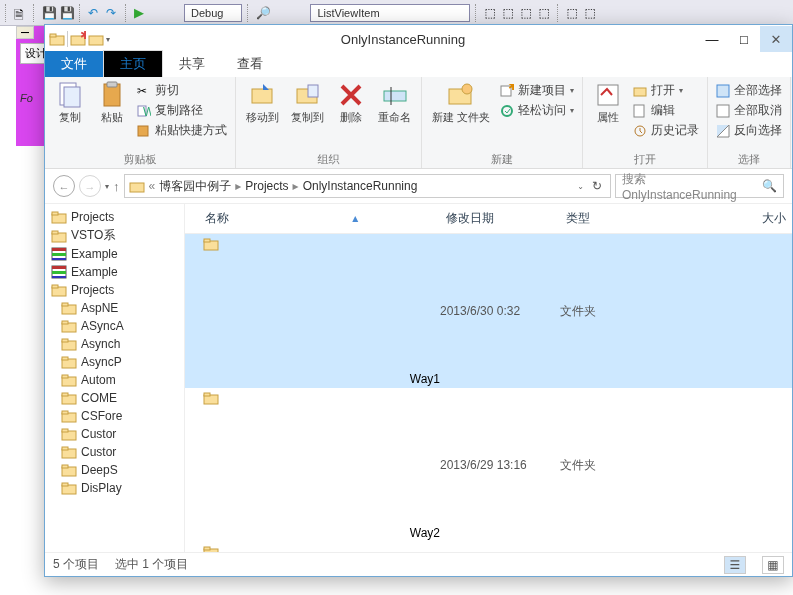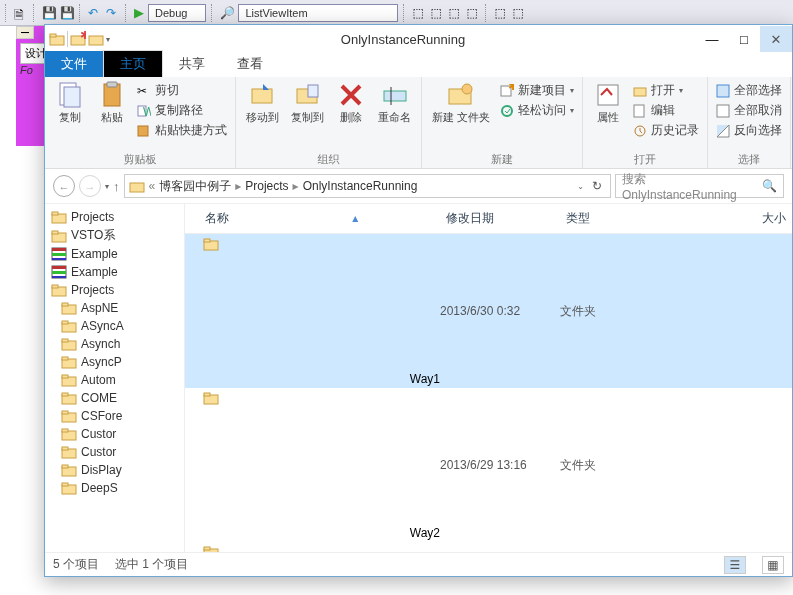--- a/index.html
+++ b/index.html
@@ -2,26 +2,26 @@
 <html><head>
 <meta charset="utf-8">
 <style>
 * { margin:0; padding:0; box-sizing:border-box; font-family:"Microsoft YaHei","Segoe UI",sans-serif; font-size:12px; }
 body { background:#fff; width:793px; height:595px; position:relative; overflow:hidden; }
 
 
 .vs-top { height:26px; background:#e8e8f0; border-bottom:1px solid #bfbfcc; display:flex; align-items:center; gap:4px; padding:2px 4px; }
 .vs-top .sep { width:4px; height:18px; border-left:1px dotted #999; margin:0 1px; }
 .vs-top .glyph { width:14px; height:14px; display:inline-block; }
-.vs-top .debug-box { border:1px solid #88a; background:#fff; padding:1px 18px 1px 6px; font-size:11px; height:18px; display:flex; align-items:center; color:#333; }
+.vs-top .debug-box { border:1px solid #88a; background:#fff; padding:1px 18px 1px 6px; font-size:11px; height:18px; display:flex; align-items:center; color:#333;margin-left:36px; }
 .vs-top .arrow { color:#3a3; font-size:13px; }
 .vs-left { position:absolute; left:16px; top:26px; width:44px; height:120px; background:#d946ef; border-right:1px solid #ccc; }
 .vs-left .tab1 { writing-mode:vertical-lr; background:#f0ecd8; border:1px solid #ccc; padding:4px 2px; font-size:11px; }
 .vs-left .design { background:#fff; border:1px solid #bbb; margin-top:4px; margin-left:4px; font-size:11px; padding:2px 4px; width:40px; }
-.vs-left .form { margin-top:0; margin-left:4px; font-size:11px; font-style:italic; color:#333; }
+.vs-left .form { margin-top:28px; margin-left:4px; font-size:11px; font-style:italic; color:#333; }
 
 
 .explorer { position:absolute; left:44px; top:24px; right:0; bottom:18px; background:#fff; border:1px solid #6fa7d4; box-shadow:0 5px 20px rgba(0,0,0,.3); display:flex; flex-direction:column; }
 .titlebar { background:#fff; display:flex; align-items:center; height:28px; padding-left:4px; }
 .titlebar .qat { display:flex; gap:2px; align-items:center; }
 .titlebar .title { flex:1; text-align:center; font-size:13px; color:#333; }
 .titlebar .wc { display:flex; }
 .titlebar .wc div { width:32px; height:26px; display:flex; align-items:center; justify-content:center; font-size:13px; }
 .titlebar .wc .close { background:#cfe4f7; color:#555; }
 
@@ -438,28 +438,28 @@
             <rect x="1" y="5" width="14" height="9" fill="#fadf9b" stroke="#c8a042"></rect>
             <rect x="1" y="3" width="6" height="3" fill="#fadf9b" stroke="#c8a042"></rect>
           </svg>
           <span>Custor</span>
         </div>
         <div class="node l1">
           <svg class="fico">
             <rect x="1" y="5" width="14" height="9" fill="#fadf9b" stroke="#c8a042"></rect>
             <rect x="1" y="3" width="6" height="3" fill="#fadf9b" stroke="#c8a042"></rect>
           </svg>
+          <span>DeepS</span>
+        </div>
+        <div class="node l1">
+          <svg class="fico">
+            <rect x="1" y="5" width="14" height="9" fill="#fadf9b" stroke="#c8a042"></rect>
+            <rect x="1" y="3" width="6" height="3" fill="#fadf9b" stroke="#c8a042"></rect>
+          </svg>
           <span>DisPlay</span>
-        </div>
-        <div class="node l1">
-          <svg class="fico">
-            <rect x="1" y="5" width="14" height="9" fill="#fadf9b" stroke="#c8a042"></rect>
-            <rect x="1" y="3" width="6" height="3" fill="#fadf9b" stroke="#c8a042"></rect>
-          </svg>
-          <span>DeepS</span>
         </div>
       </div>
     <div class="list">
       <div class="cols">
         <div class="c-name"><span>名称</span> <span style="color:#4a8bd5;margin-left:120px">▴</span></div>
         <div class="c-date">修改日期</div>
         <div class="c-type">类型</div>
         <div class="c-size">大小</div>
       </div>
       <div id="rows">

